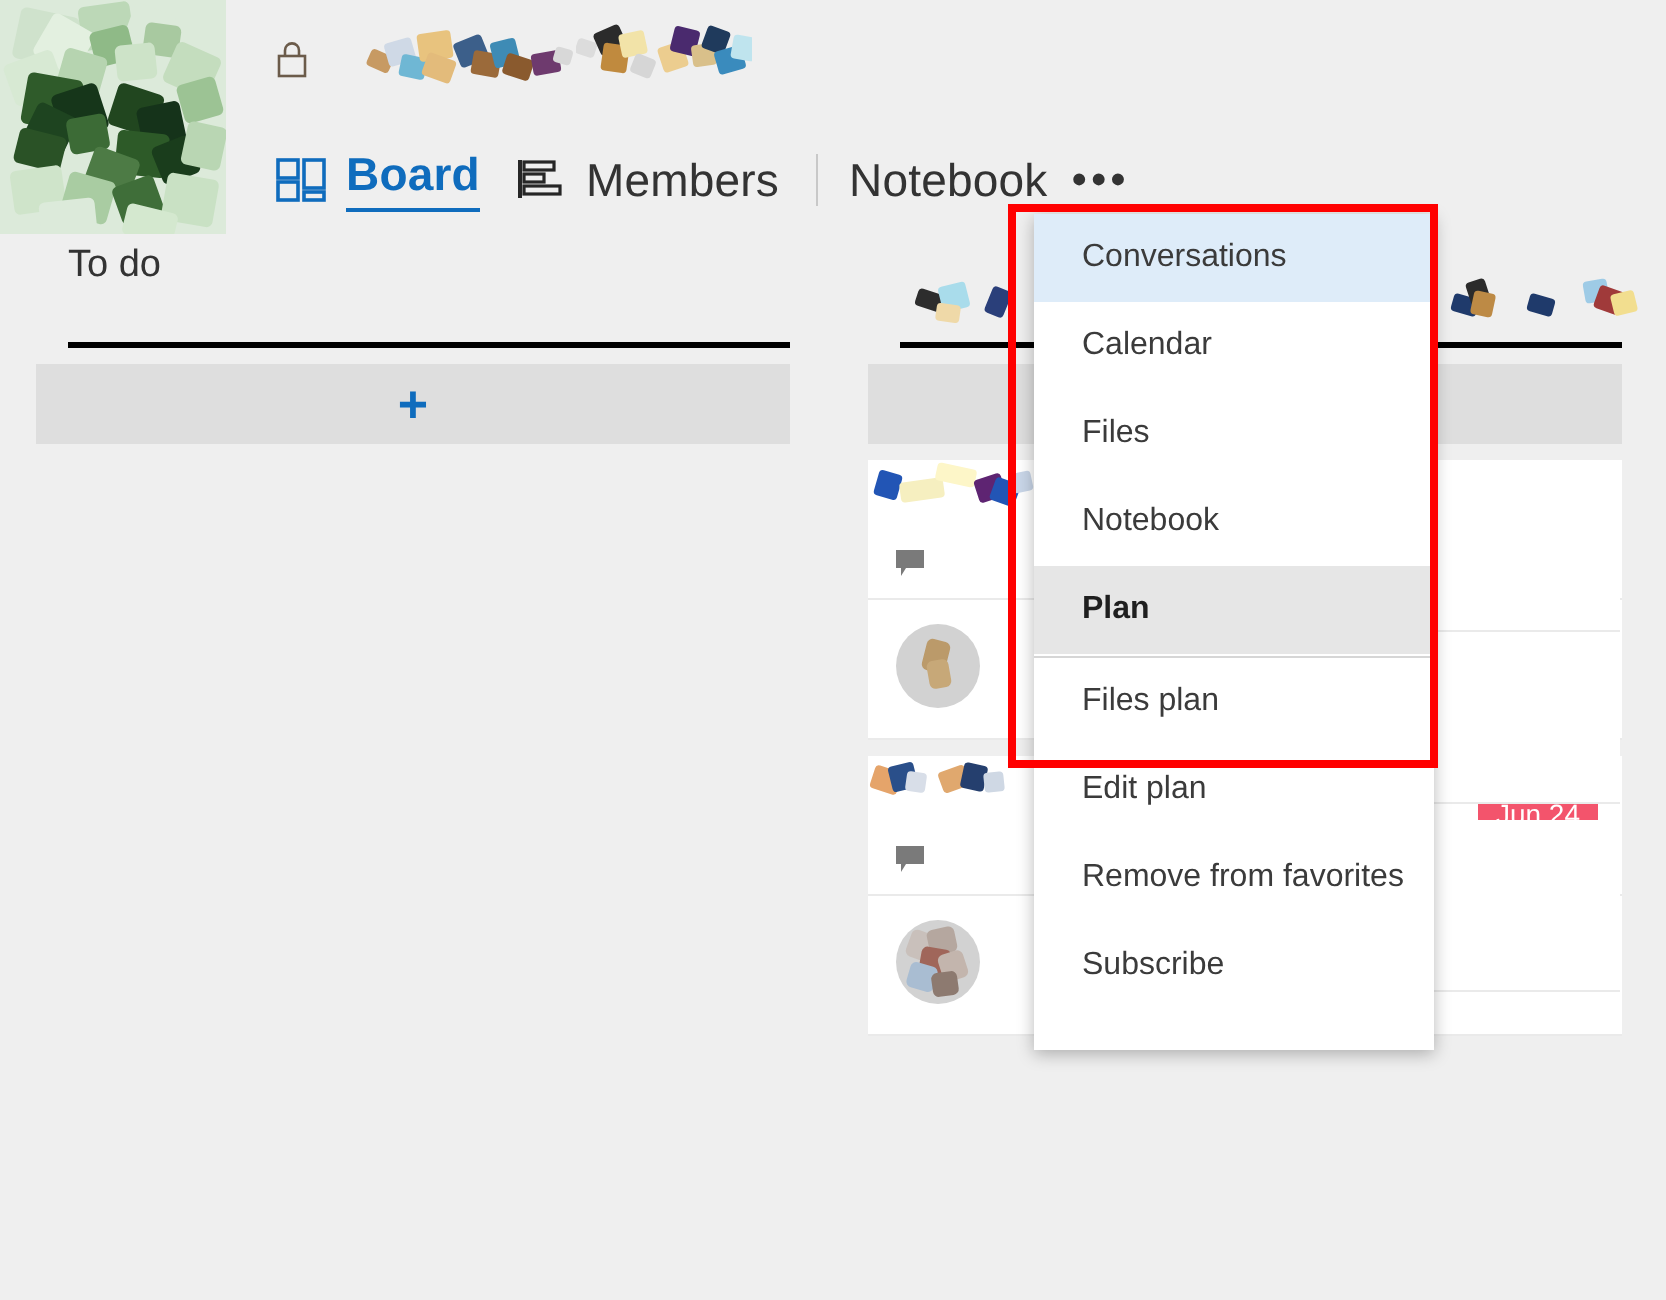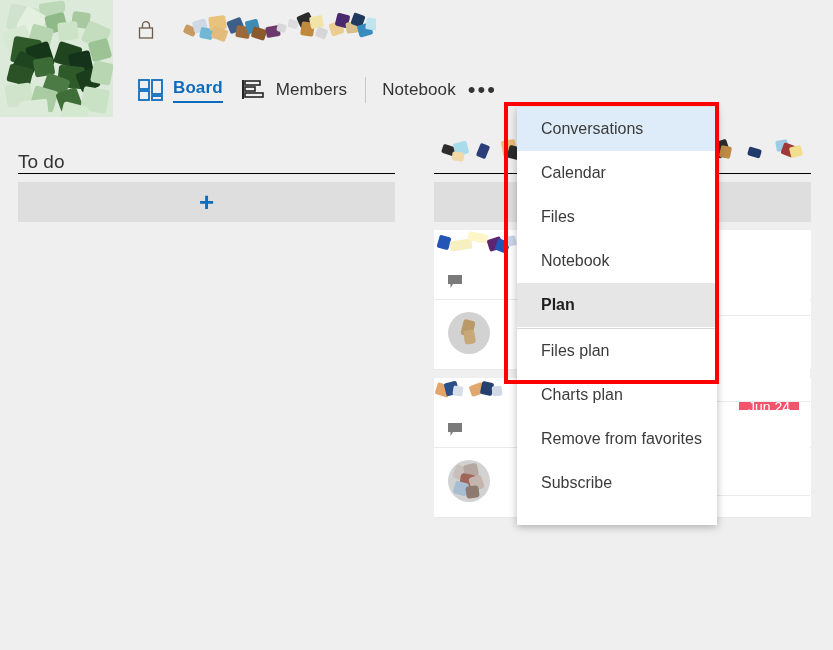--- a/index.html
+++ b/index.html
@@ -20,36 +20,36 @@
 
   .lock-icon { position: absolute; left: 137px; top: 20px; width: 18px; height: 20px; }
 
   .redact { position: absolute; overflow: hidden; }
   .redact .flk { position: absolute; border-radius: 2px; }
 
   
   .tabbar { position: absolute; left: 138px; top: 70px; height: 40px; display: flex; align-items: center; }
   .tab { display: flex; align-items: center; height: 40px; margin-right: 6px; cursor: pointer; }
   .tab-icon { width: 26px; height: 24px; margin-right: 9px; display: block; }
-  .tab-label { font-size: 17px; color: #333333; letter-spacing: .1px; }
+  .tab-label { font-size: 23px; color: #333333; letter-spacing: .1px; }
   .tab.active .tab-label {
     color: #0f6cbd; font-weight: bold;
     border-bottom: 2px solid #0f6cbd; padding-bottom: 3px;
   }
   .tab-sep { width: 1px; height: 26px; background: #c8c8c8; margin: 0 16px 0 12px; }
   .tab-more { font-size: 22px; color: #333; letter-spacing: 2px; line-height: 12px; padding: 0 6px; cursor: pointer; }
 
   
   .board { position: absolute; left: 0; top: 122px; width: 833px; height: 528px; }
   .bucket { position: absolute; top: 0; width: 377px; }
   .bucket-1 { left: 18px; }
   .bucket-2 { left: 434px; }
   .bucket-head {
-    height: 52px; display: flex; align-items: flex-end;
-    border-bottom: 1px solid #000000; position: relative;
+    height: 52px; display: flex; align-items: flex-start;
+    border-bottom: 3px solid #000000; position: relative; margin-left: 16px;
   }
   .bucket-title { font-size: 19px; color: #333333; }
   .add-task {
     margin-top: 8px; height: 40px; background: #dedede;
     display: flex; align-items: center; justify-content: center; cursor: pointer;
   }
   .plus { color: #0f6cbd; font-size: 26px; font-weight: bold; line-height: 1; }
   .card {
     background: #ffffff; border-bottom: 1px solid #eaeaea;
     padding: 12px 14px 10px 14px; position: relative; min-height: 70px;
@@ -304,21 +304,21 @@
     <div class="menu-item sel-gray">
       <span>Plan</span>
     </div>
 
     <div class="menu-divider"></div>
 
     <div class="menu-item">
       <span>Files plan</span>
     </div>
     <div class="menu-item">
-      <span>Charts plan</span>
+      <span>Edit plan</span>
     </div>
     <div class="menu-item">
       <span>Remove from favorites</span>
     </div>
     <div class="menu-item">
       <span>Subscribe</span>
     </div>
     <div style="height:20px"></div>
   </div>
 

